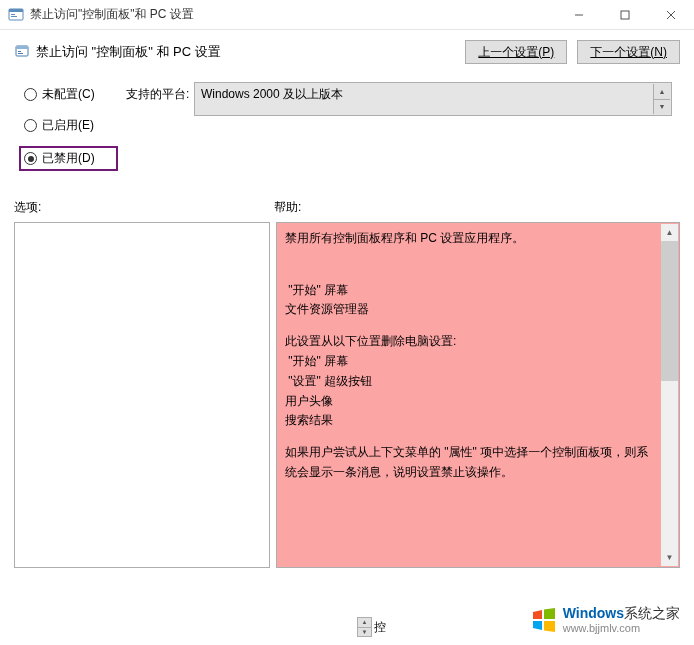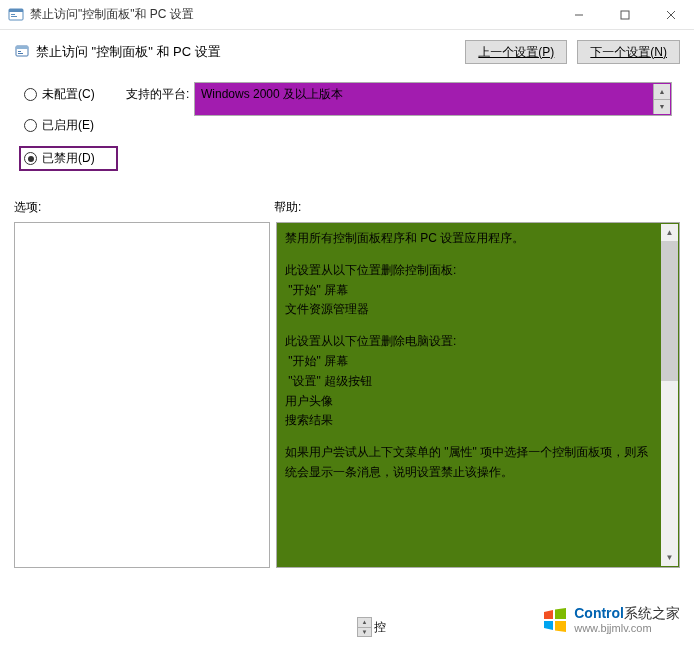--- a/index.html
+++ b/index.html
@@ -99,21 +99,21 @@
       flex: 1;
       height: 72px;
       border: 1px solid #adadad;
       background: #fff;
       position: relative;
     }
     .platform-box {
       flex: 1;
       height: 34px;
       border: 1px solid #adadad;
-      background: #a21caf;
+      background: #e5e5e5;
       padding: 3px 6px;
       position: relative;
       display: flex;
       align-items: flex-start;
     }
     .spinner {
       position: absolute;
       right: 1px; top: 1px; bottom: 1px;
       width: 17px;
       display: flex; flex-direction: column;
@@ -142,21 +142,21 @@
       height: 358px;
     }
     .options-pane {
       width: 256px;
       border: 1px solid #adadad;
       background: #fff;
     }
     .help-pane {
       flex: 1;
       border: 1px solid #adadad;
-      background: #4d7c0f;
+      background: #fca5a5;
       padding: 6px 8px;
       overflow: hidden;
       line-height: 1.65;
       position: relative;
     }
     .help-pane p { margin-bottom: 12px; }
     .help-scroll {
       position: absolute;
       right: 1px; top: 1px; bottom: 1px;
       width: 17px;
@@ -295,21 +295,21 @@
   <div class="opt-label">选项:</div>
   <div class="help-label">帮助:</div>
 </div>
 
 <div class="panes">
   <div class="options-pane"></div>
   <div class="help-pane">
     <div class="help-content">
       <p>禁用所有控制面板程序和 PC 设置应用程序。</p>
       <p>
-        <span>此设置从以下位置删除控制面板:</span><br>
+        <br>
         &nbsp;<span>"开始" 屏幕</span><br>
         <span>文件资源管理器</span>
       </p>
       <p>
         <span>此设置从以下位置删除电脑设置:</span><br>
         &nbsp;<span>"开始" 屏幕</span><br>
         &nbsp;<span>"设置" 超级按钮</span><br>
         <span>用户头像</span><br>
         <span>搜索结果</span>
       </p>
@@ -335,16 +335,16 @@
 <div class="watermark">
   <span class="wm-logo">
     <svg viewBox="0 0 28 28">
       <polygon points="4,6 13,4 13,13 4,13" fill="#f25022"></polygon>
       <polygon points="15,3.6 26,2 26,13 15,13" fill="#7fba00"></polygon>
       <polygon points="4,15 13,15 13,24 4,22" fill="#00a4ef"></polygon>
       <polygon points="15,15 26,15 26,26 15,24.4" fill="#ffb900"></polygon>
     </svg>
   </span>
   <div class="wm-text">
-    <span class="wm-brand"><b>Control</b><span>系统之家</span></span>
+    <span class="wm-brand"><b>Windows</b><span>系统之家</span></span>
     <span class="wm-url">www.bjjmlv.com</span>
   </div>
 </div>
 
 </body></html>

